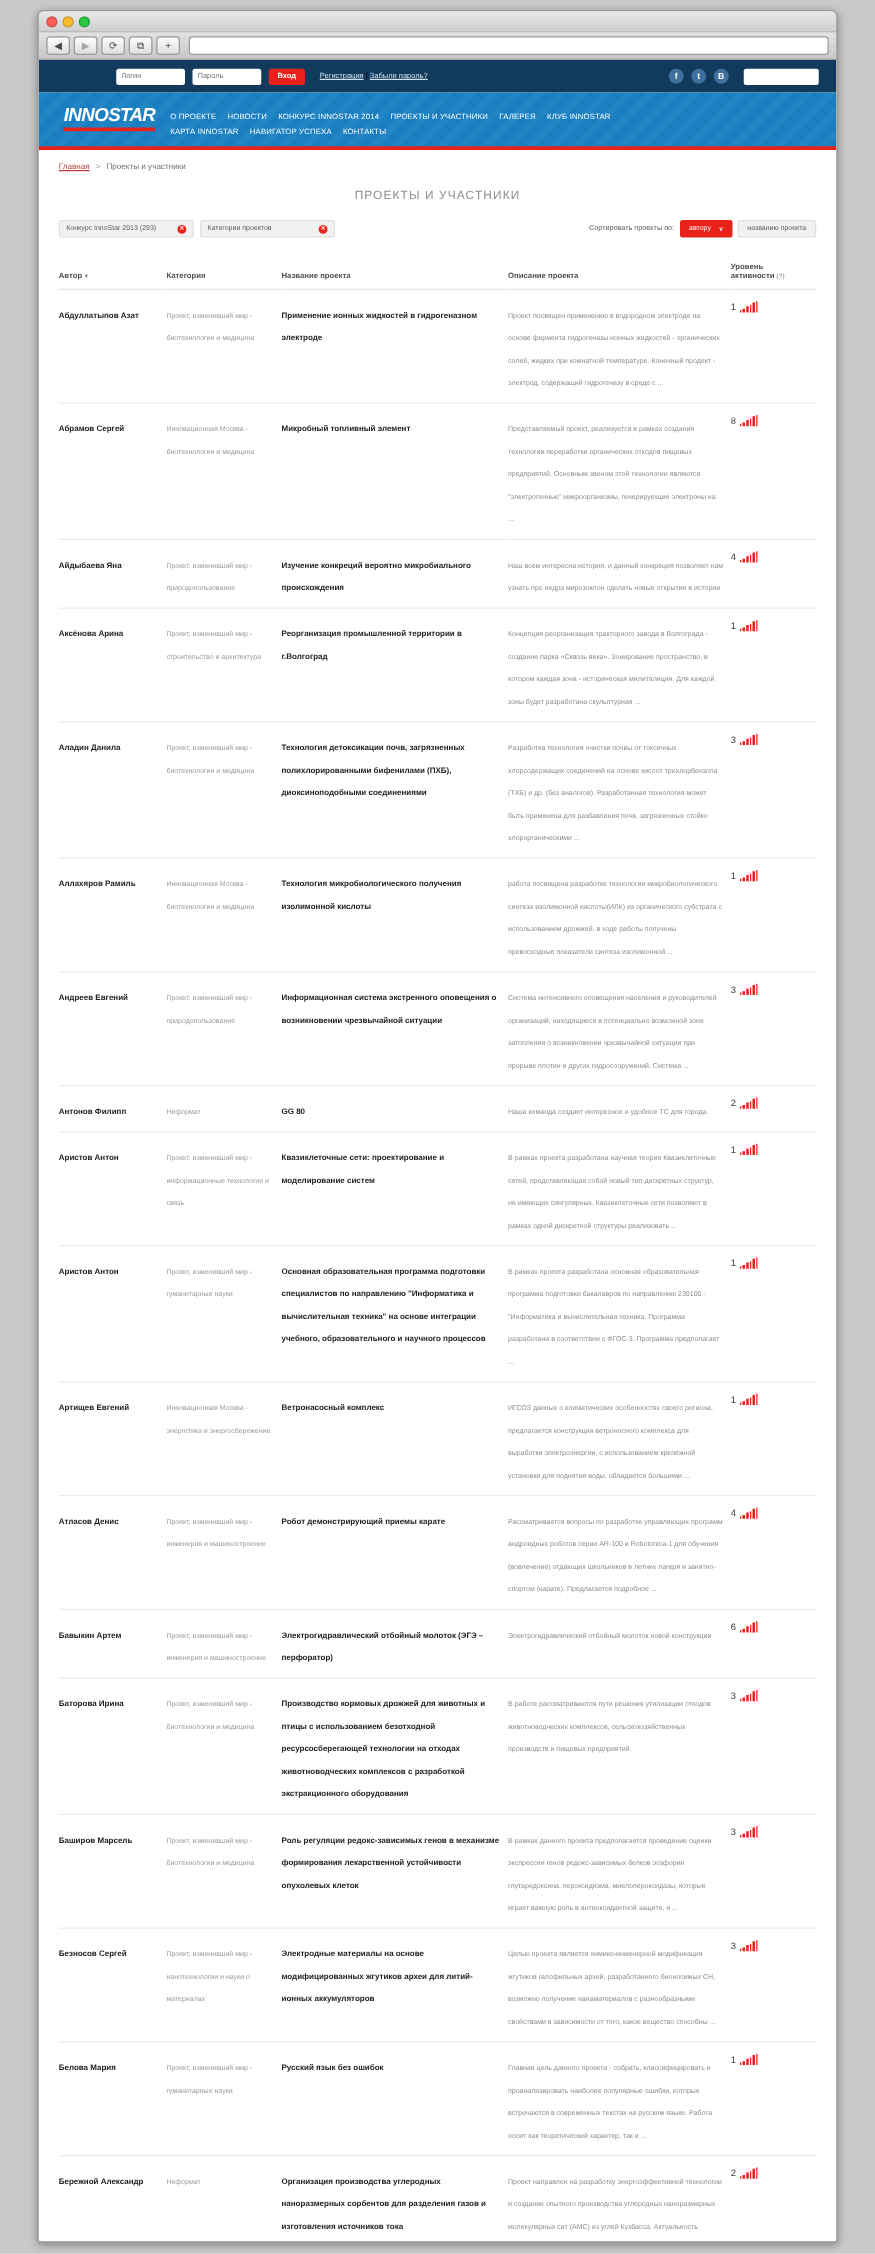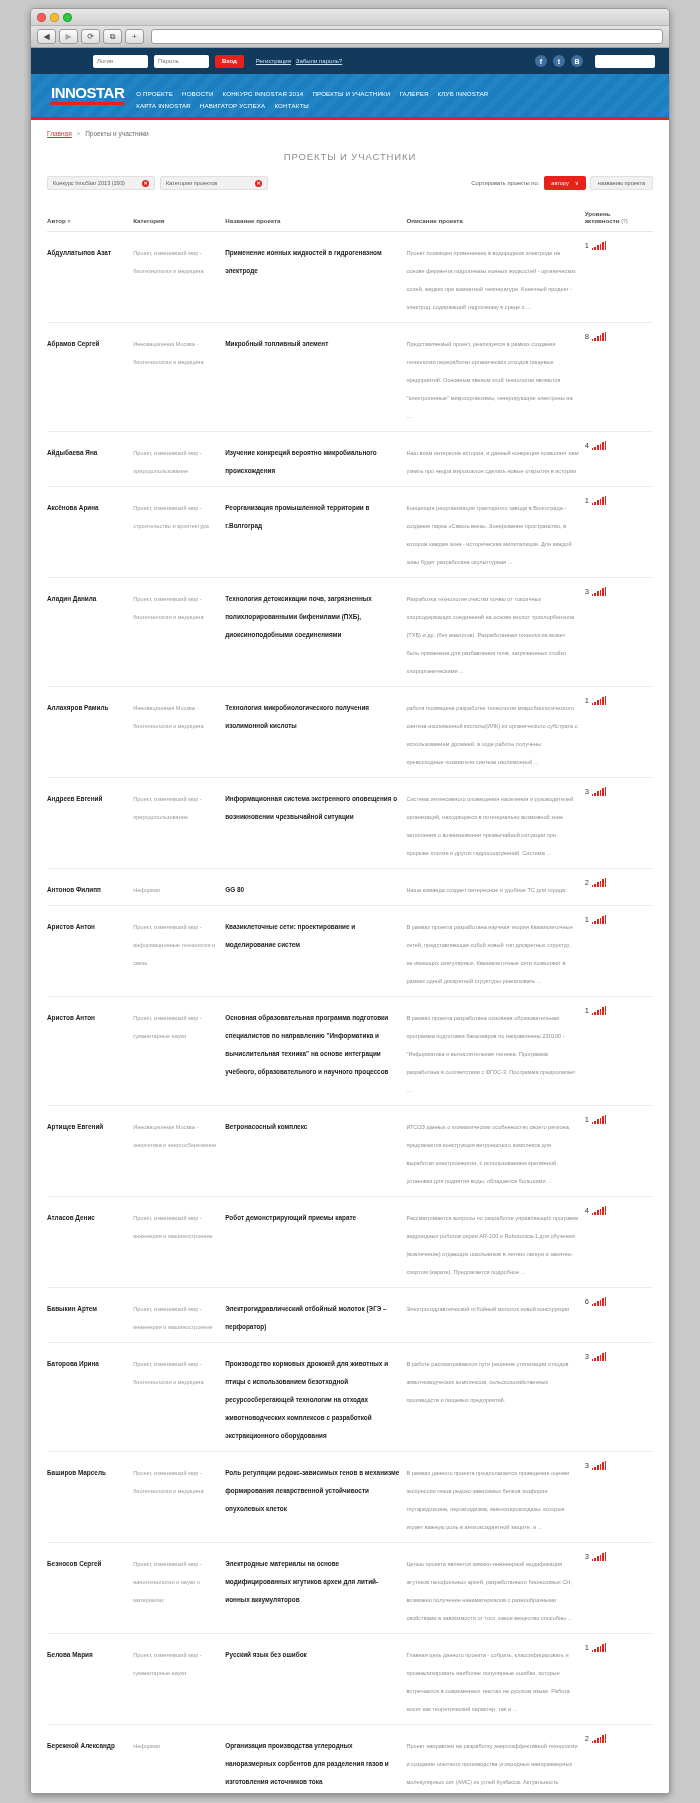--- a/index.html
+++ b/index.html
@@ -78,21 +78,21 @@
   
   .navband {
     background: #1a7fc1;
     background-image: linear-gradient(135deg, rgba(255,255,255,.035) 25%, transparent 25%, transparent 50%, rgba(255,255,255,.035) 50%, rgba(255,255,255,.035) 75%, transparent 75%);
     background-size: 18px 18px;
     border-bottom: 3px solid #e8221a;
     padding: 9px 14px 8px 14px;
     display: flex; align-items: flex-start;
   }
   .logo {
-    margin-left: 6px; margin-right: 12px; margin-top: 2px;
+    margin-left: 6px; margin-right: 12px; margin-top: 2px; font-style: italic;
   }
   .logo .word {
     color: #fff; font-size: 15px; font-weight: bold; letter-spacing: -0.5px;
     font-family: "Liberation Sans", sans-serif; line-height: 1;
   }
   .logo .rule { height: 2.5px; background: #e8221a; margin-top: 2px; }
   .navlinks { padding-top: 7px; }
   .navrow { display: flex; flex-wrap: wrap; gap: 9px; }
   .navrow + .navrow { margin-top: 5px; }
   .navrow a {

